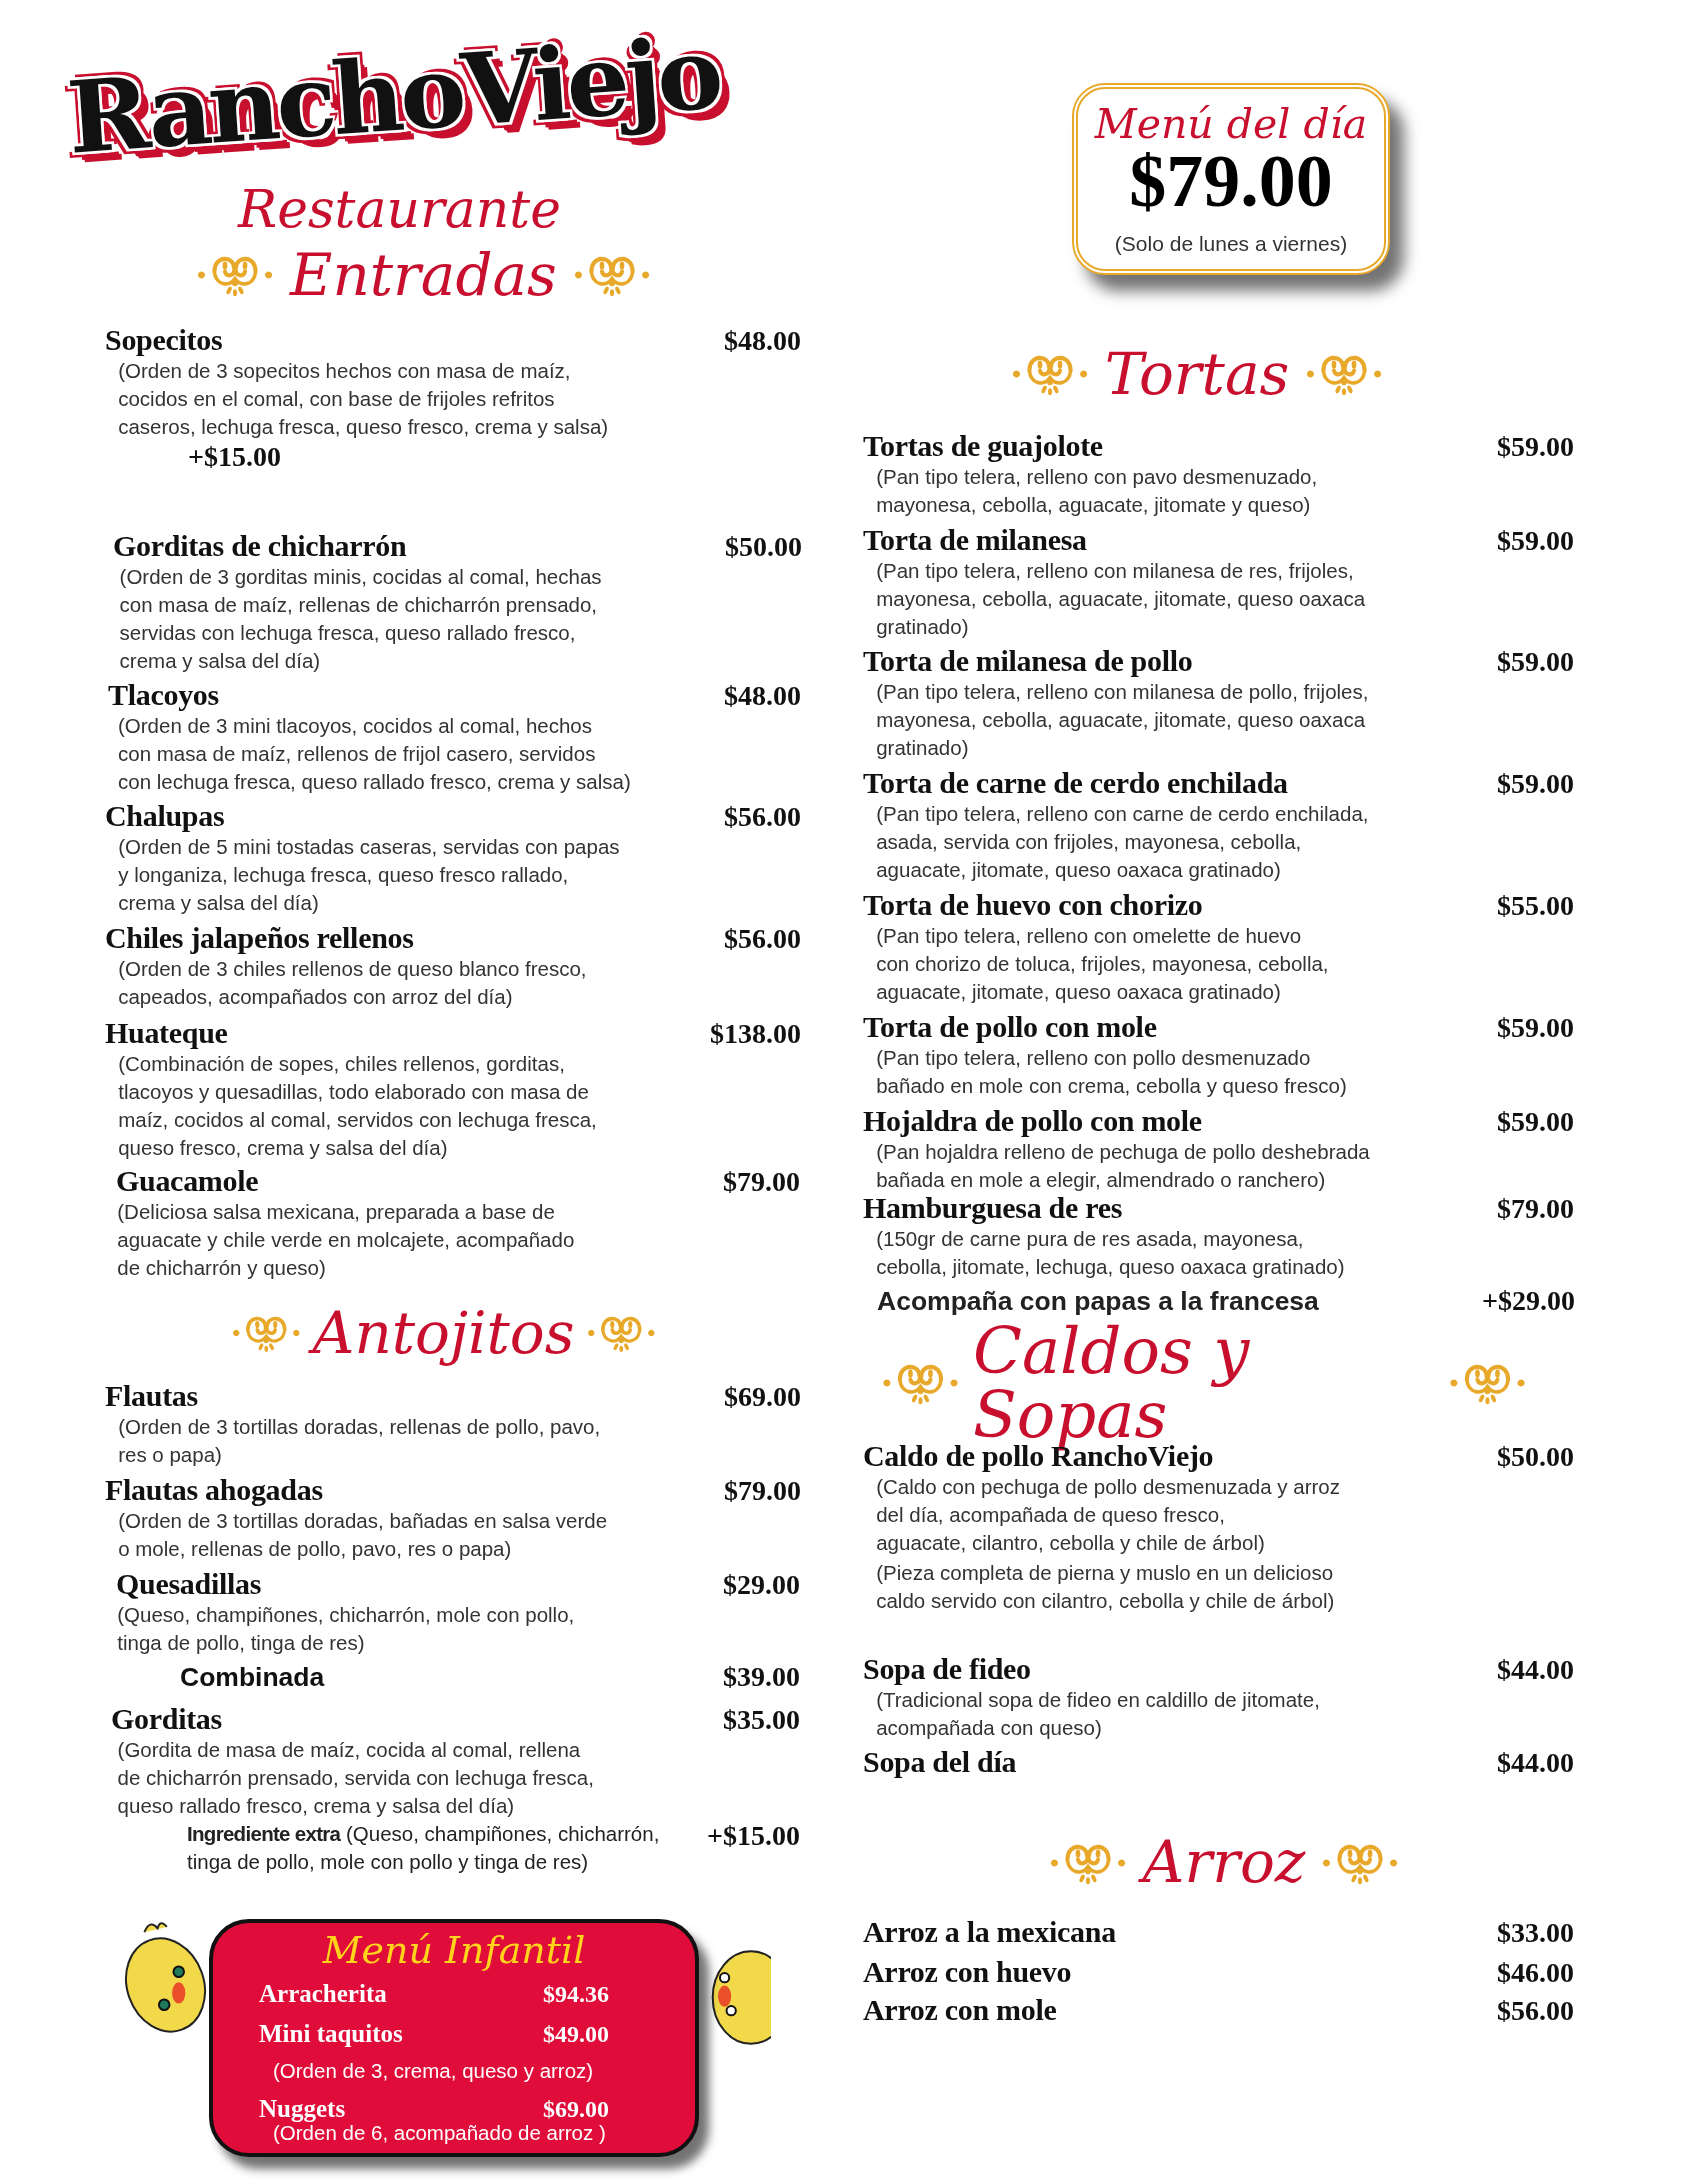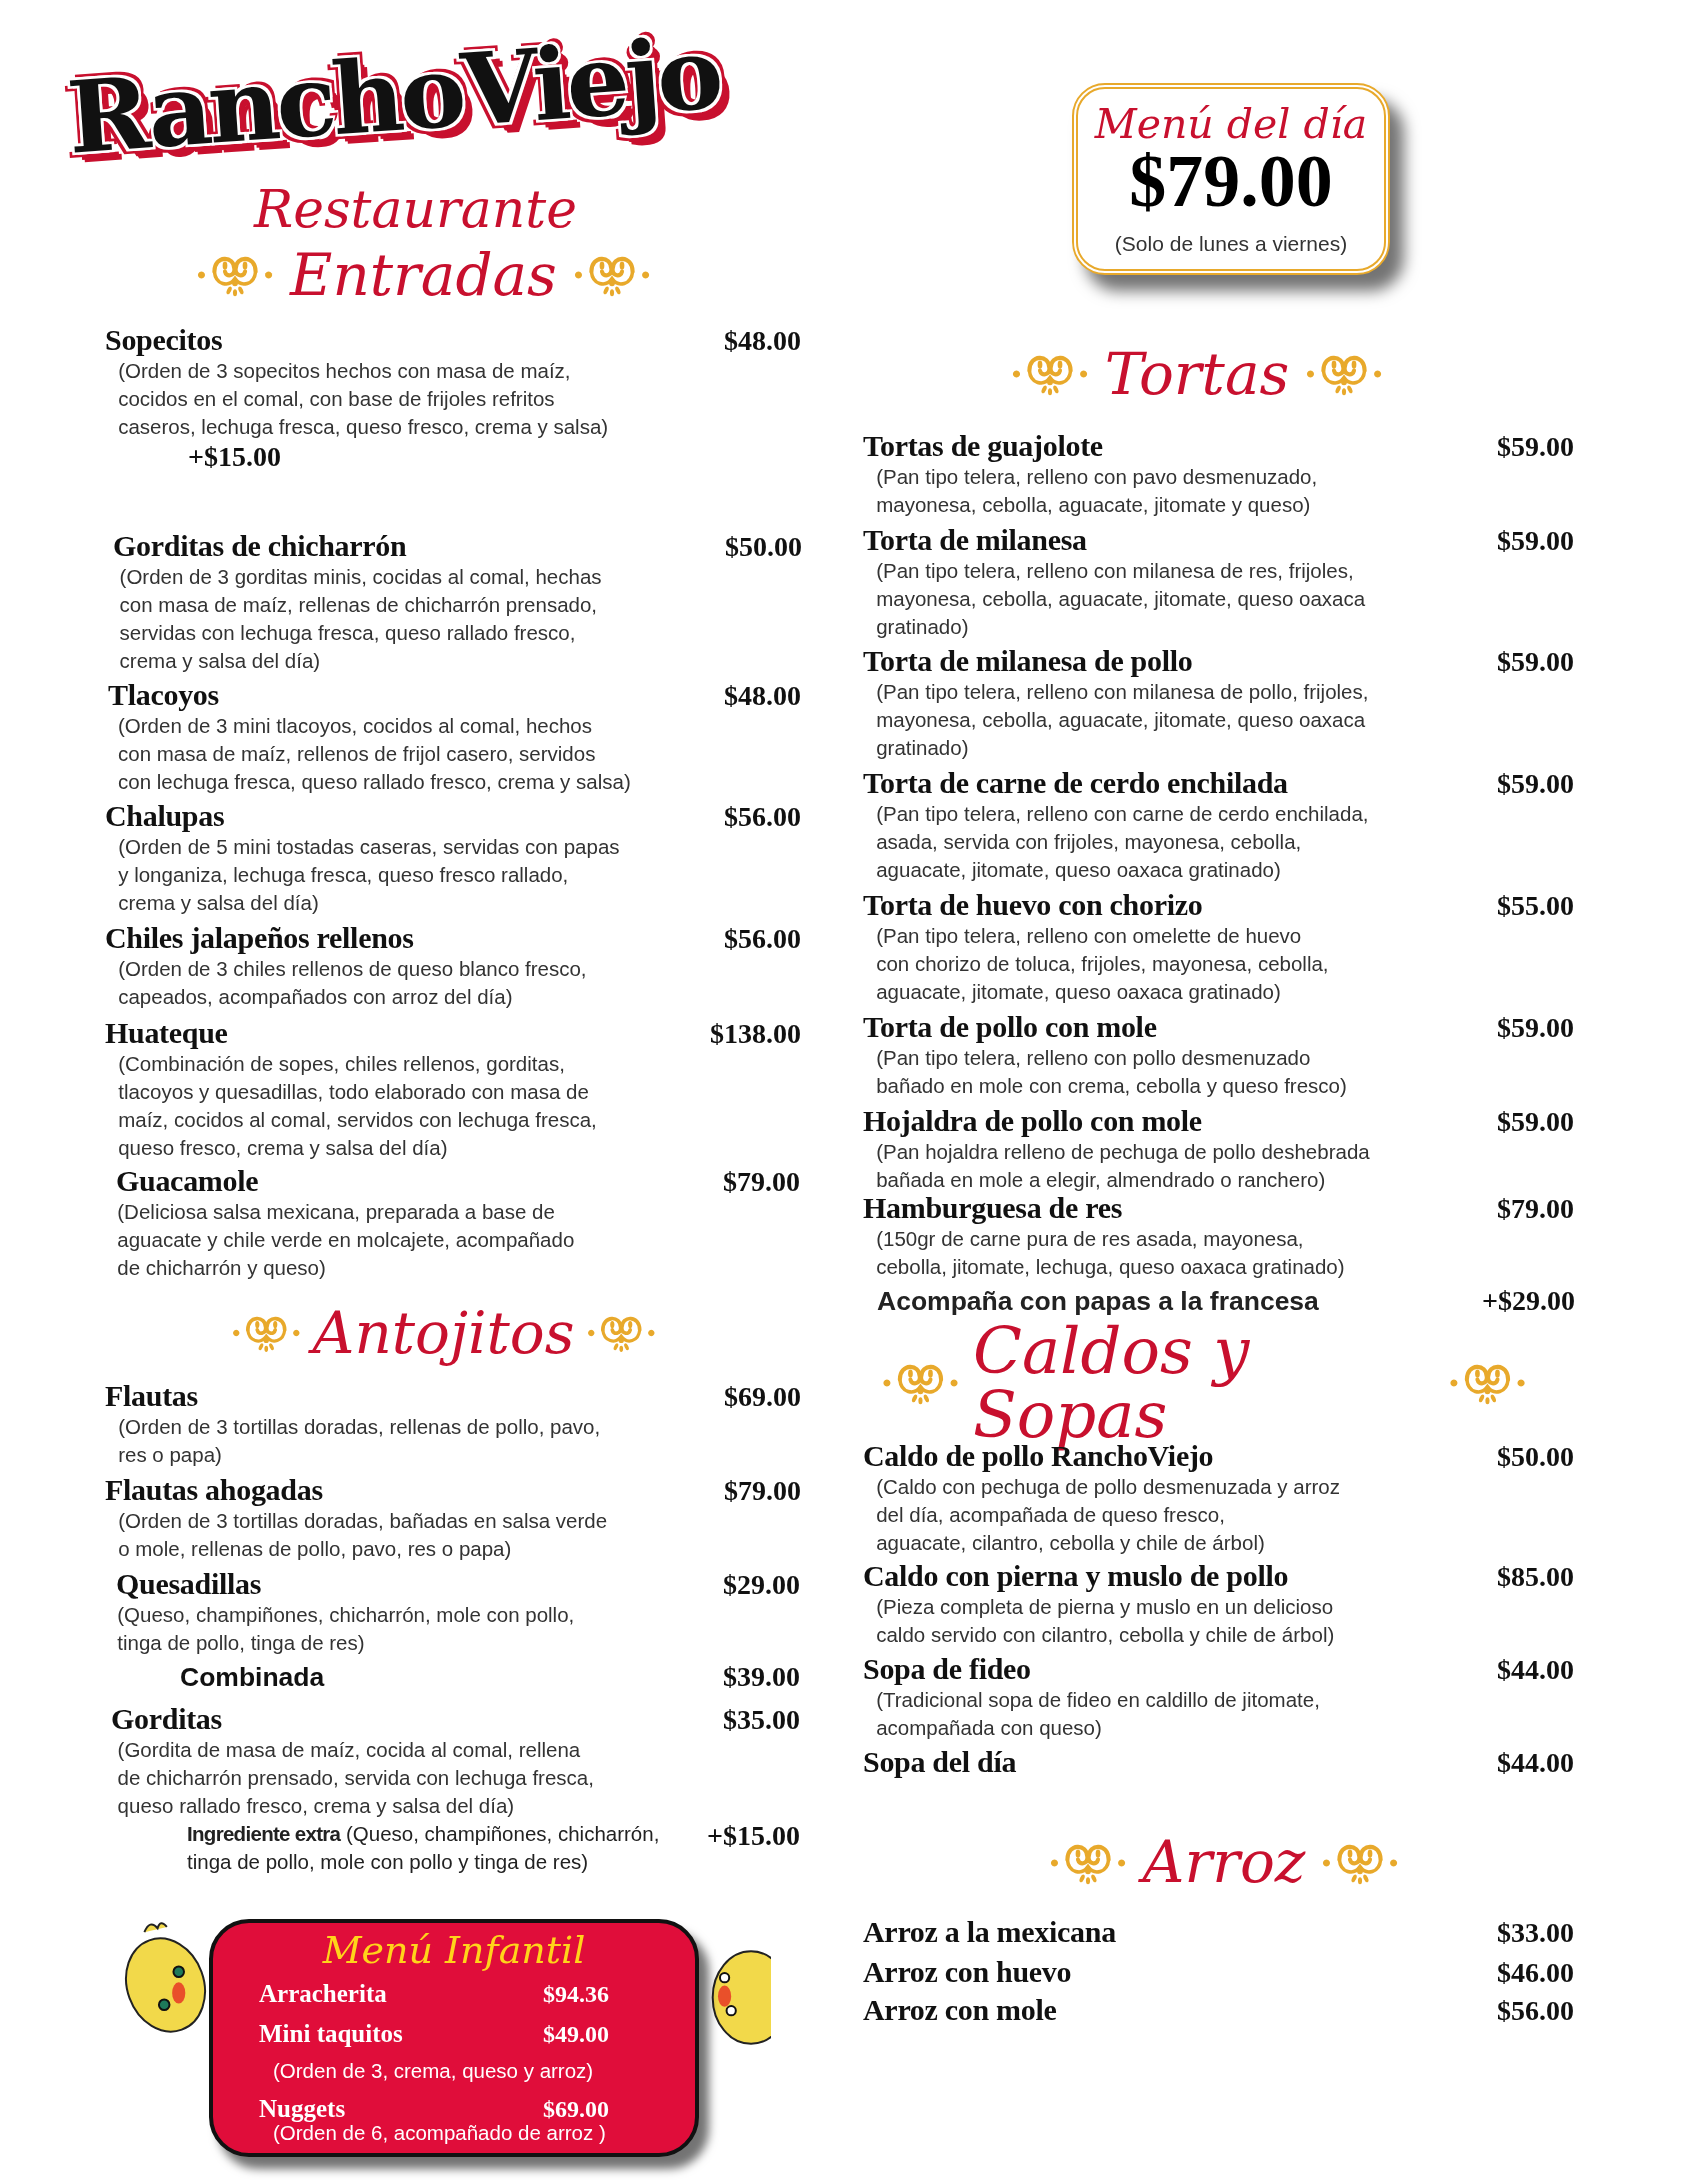--- a/index.html
+++ b/index.html
@@ -13,21 +13,20 @@
     font-family: "DejaVu Serif", serif; font-weight: bold; font-size: 99px; letter-spacing: -4px;
     color: #111;
     text-shadow: 0 0 0 #fff, 2.6px 2.6px 0 #fff, -2.6px -2.6px 0 #fff, 2.6px -2.6px 0 #fff, -2.6px 2.6px 0 #fff,
                  6.6px 8px 0 #c8102e, -5.3px 5.3px 0 #c8102e, 5.3px -5.3px 0 #c8102e, 9.3px 10.6px 0 #c8102e;
     transform: rotate(-4deg);
   }
   .logo-sub {
     position: absolute; left: 198px; top: 149px;
     font-family: "DejaVu Serif", serif; font-style: italic; font-size: 52px;
     color: #c8102e;
-    margin-left: 16px;
   }
 
   
   .section-head { position: absolute; display: flex; align-items: center; justify-content: center; gap: 12px; }
   .section-head .title {
     font-family: "DejaVu Serif", serif; font-style: italic; color: #c8102e; font-size: 58px; line-height: 1;
   }
   .ornament { width: 86px; height: 53px; }
 
   
@@ -379,24 +378,20 @@
 <div class="item" style="left:863px; top:1439px; width:711px;">
   <div class="item-row">
     <span class="item-name">Caldo de pollo RanchoViejo</span>
     <span class="item-price">$50.00</span>
   </div>
   <div class="item-desc">(Caldo con pechuga de pollo desmenuzada y arroz
 del día, acompañada de queso fresco,
 aguacate, cilantro, cebolla y chile de árbol)</div>
 </div>
 <div class="item" style="left:863px; top:1559px; width:711px;">
-  <div class="item-row">
-    <span class="item-name">Caldo con pierna y muslo de pollo</span>
-    <span class="item-price">$85.00</span>
-  </div>
   <div class="item-desc">(Pieza completa de pierna y muslo en un delicioso
 caldo servido con cilantro, cebolla y chile de árbol)</div>
 </div>
 <div class="item" style="left:863px; top:1652px; width:711px;">
   <div class="item-row">
     <span class="item-name">Sopa de fideo</span>
     <span class="item-price">$44.00</span>
   </div>
   <div class="item-desc">(Tradicional sopa de fideo en caldillo de jitomate,
 acompañada con queso)</div>

